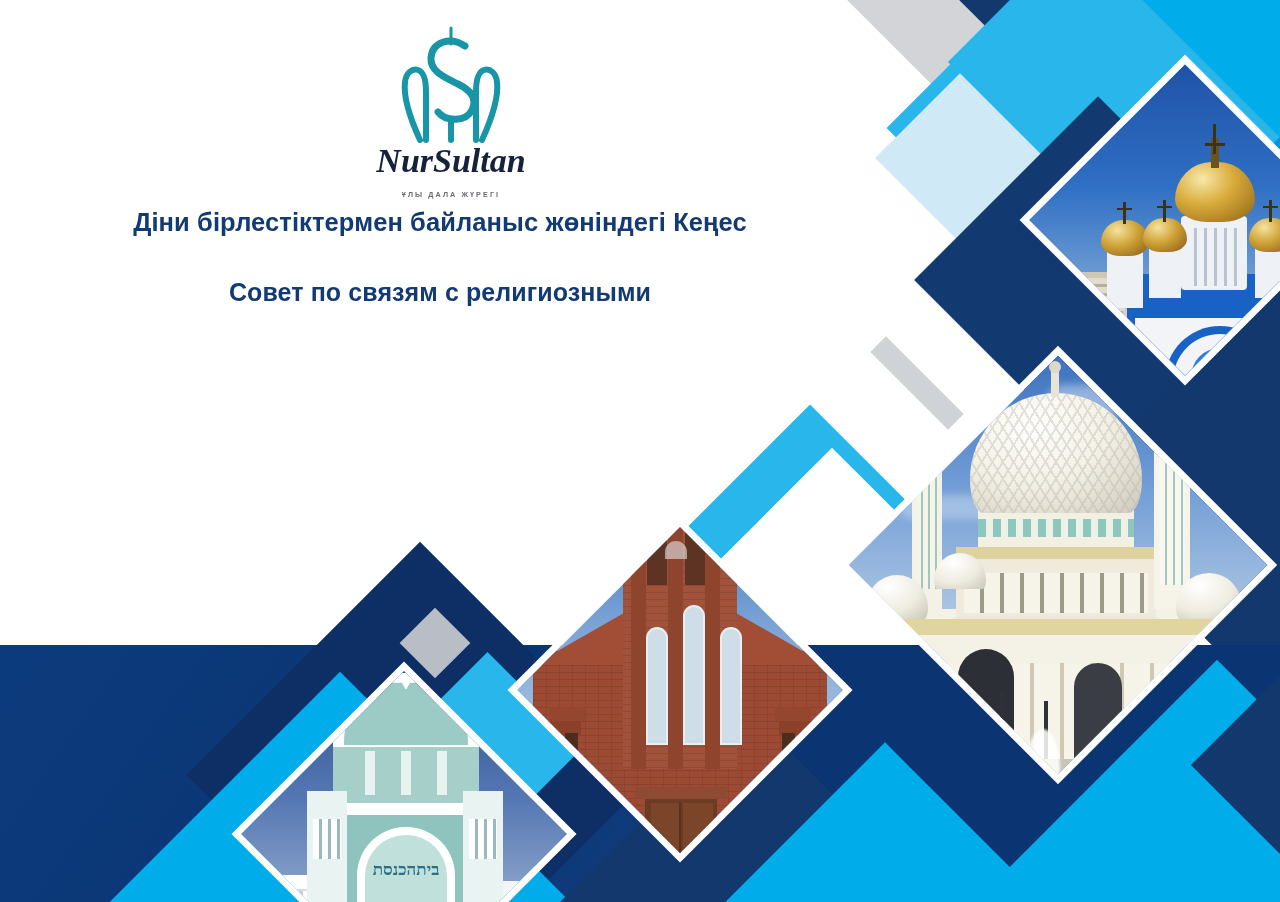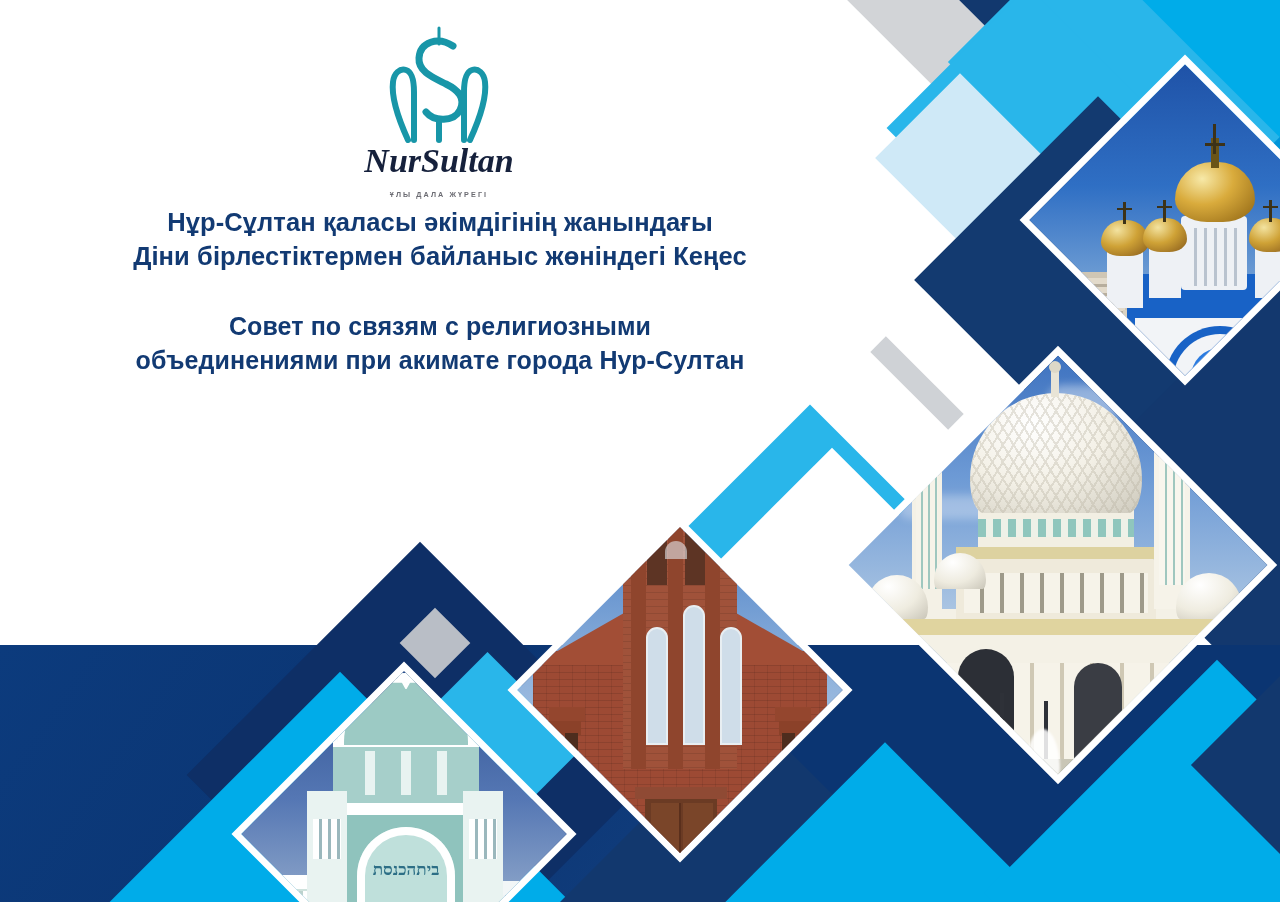--- a/index.html
+++ b/index.html
@@ -29,21 +29,21 @@
   .sky-soft{background:linear-gradient(180deg,#3a6fbe 0%,#6d9ad5 30%,#a9c4e2 60%,#cfd8de 100%);}
   .sky-pale{background:linear-gradient(180deg,#4a7fc6 0%,#8fb2dc 45%,#cdd9e6 100%);}
 
   
   .titlewrap{position:absolute;left:0;top:205px;width:880px;text-align:center;}
   .kk,.ru{color:#123a73;font-weight:bold;letter-spacing:.1px;}
   .kk{font-size:25.5px;line-height:34px;}
   .ru{font-size:25px;line-height:34px;margin-top:36px;}
 
   
-  .logo{position:absolute;left:334px;top:22px;width:210px;height:175px;}
+  .logo{position:absolute;left:346px;top:22px;width:210px;height:175px;}
   .logo .mark{position:absolute;left:0;top:0;width:210px;height:122px;}
   .logo .word{position:absolute;left:0;top:118px;width:210px;height:42px;}
   .logo .tag{position:absolute;left:0;top:168px;width:210px;text-align:center;
       font-size:7.2px;letter-spacing:2.1px;color:#6b6b72;font-weight:bold;}
 </style>
 </head>
 <body>
 
 <div id="stage">
 
@@ -342,22 +342,20 @@
 
     <svg class="word" viewBox="0 0 210 42" xmlns="http://www.w3.org/2000/svg">
       <text x="105" y="32" text-anchor="middle" font-family="'Liberation Serif', serif" font-style="italic" font-size="34" font-weight="bold" fill="#16213c">NurSultan</text>
     </svg>
 
     <div class="tag">ҰЛЫ ДАЛА ЖҮРЕГІ</div>
   </div>
 
   <div class="titlewrap">
     <div class="kk">
-      <div>Нұр-Сұлтан қаласы әкімдігінің жанындағы</div>
       <div>Діни бірлестіктермен байланыс жөніндегі Кеңес</div>
     </div>
     <div class="ru">
       <div>Совет по связям с религиозными</div>
-      <div>объединениями при акимате города Нур-Султан</div>
     </div>
   </div>
 
 </div>
 
 </body></html>

